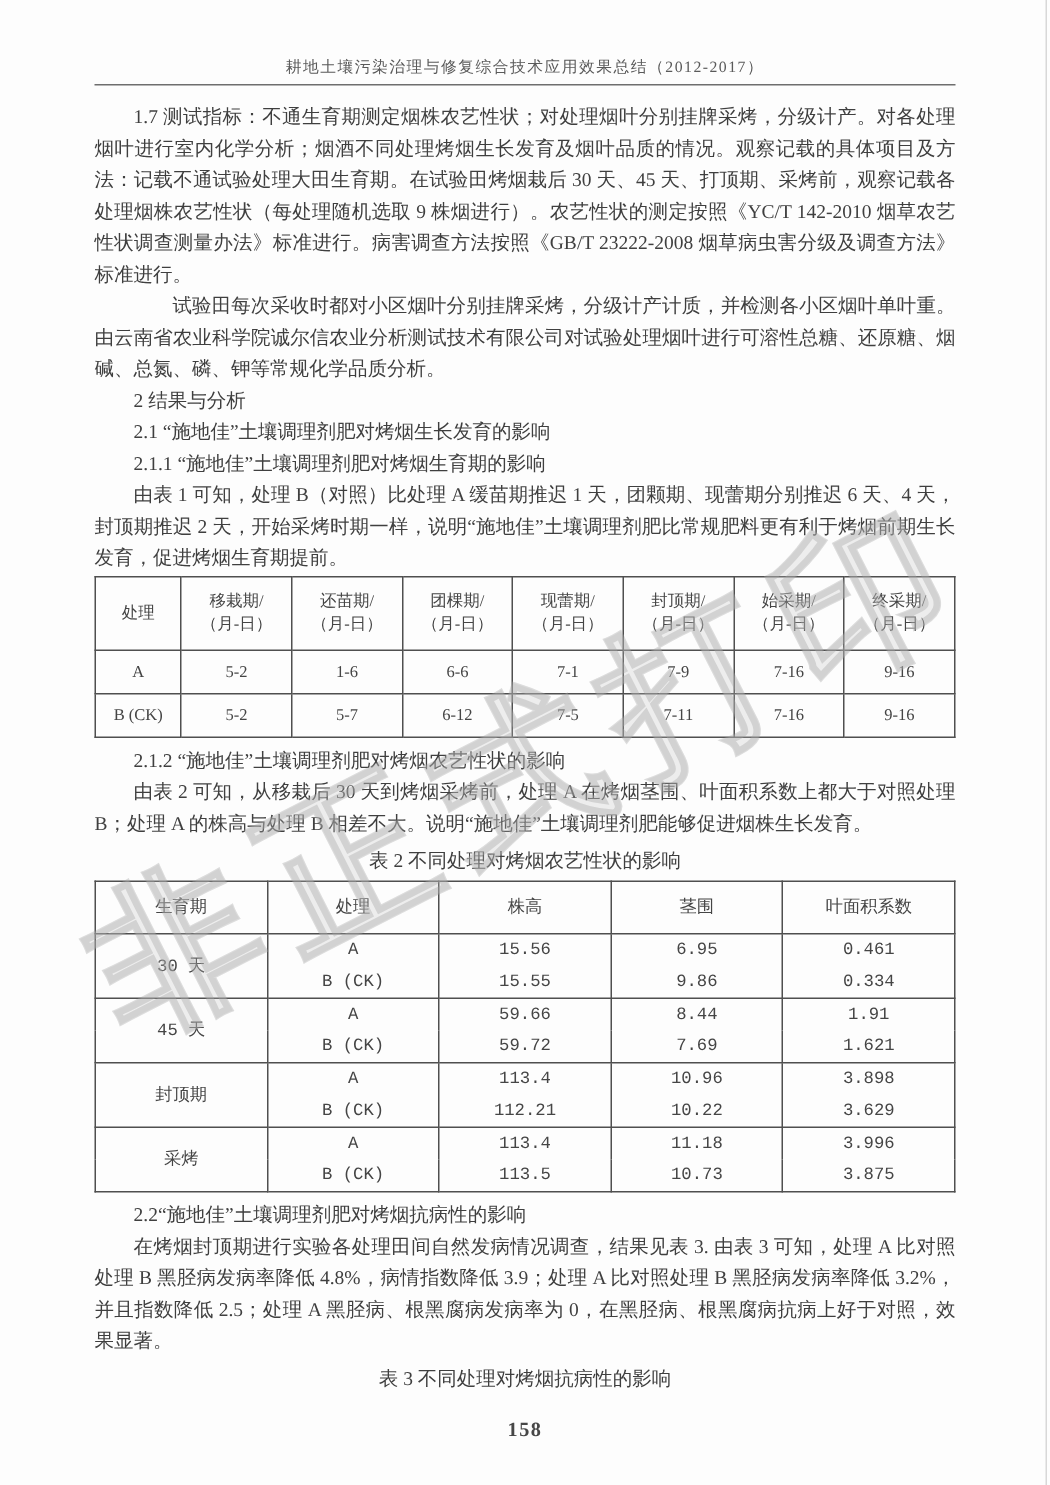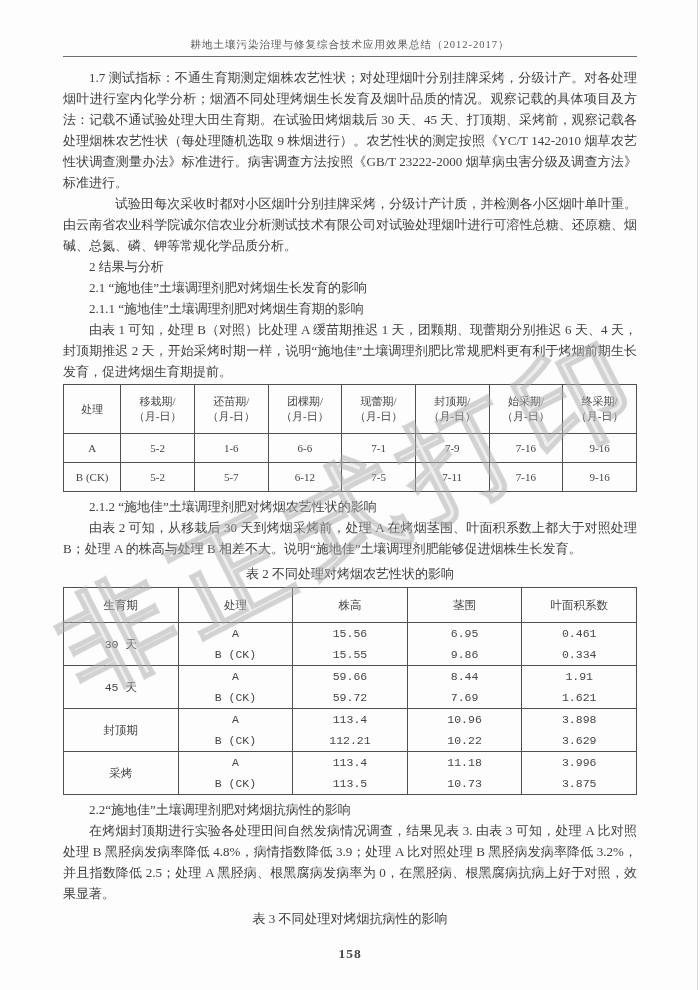--- a/index.html
+++ b/index.html
@@ -112,21 +112,21 @@
 
 <div class="page">
 
   <div class="page-header">
     <div class="header-title">耕地土壤污染治理与修复综合技术应用效果总结（2012-2017）</div>
   </div>
 
   <div class="watermark">非正式打印</div>
 
   <div class="content">
-      <p class="paragraph">1.7 测试指标：不通生育期测定烟株农艺性状；对处理烟叶分别挂牌采烤，分级计产。对各处理烟叶进行室内化学分析；烟酒不同处理烤烟生长发育及烟叶品质的情况。观察记载的具体项目及方法：记载不通试验处理大田生育期。在试验田烤烟栽后 30 天、45 天、打顶期、采烤前，观察记载各处理烟株农艺性状（每处理随机选取 9 株烟进行）。农艺性状的测定按照《YC/T 142-2010 烟草农艺性状调查测量办法》标准进行。病害调查方法按照《GB/T 23222-2000 烟草病虫害分级及调查方法》标准进行。</p>
+      <p class="paragraph">1.7 测试指标：不通生育期测定烟株农艺性状；对处理烟叶分别挂牌采烤，分级计产。对各处理烟叶进行室内化学分析；烟酒不同处理烤烟生长发育及烟叶品质的情况。观察记载的具体项目及方法：记载不通试验处理大田生育期。在试验田烤烟栽后 30 天、45 天、打顶期、采烤前，观察记载各处理烟株农艺性状（每处理随机选取 9 株烟进行）。农艺性状的测定按照《YC/T 142-2010 烟草农艺性状调查测量办法》标准进行。病害调查方法按照《GB/T 23222-2008 烟草病虫害分级及调查方法》标准进行。</p>
       <p class="paragraph deep">试验田每次采收时都对小区烟叶分别挂牌采烤，分级计产计质，并检测各小区烟叶单叶重。由云南省农业科学院诚尔信农业分析测试技术有限公司对试验处理烟叶进行可溶性总糖、还原糖、烟碱、总氮、磷、钾等常规化学品质分析。</p>
       <p class="heading">2 结果与分析</p>
       <p class="heading">2.1 “施地佳”土壤调理剂肥对烤烟生长发育的影响</p>
       <p class="heading">2.1.1 “施地佳”土壤调理剂肥对烤烟生育期的影响</p>
       <p class="paragraph">由表 1 可知，处理 B（对照）比处理 A 缓苗期推迟 1 天，团颗期、现蕾期分别推迟 6 天、4 天，封顶期推迟 2 天，开始采烤时期一样，说明“施地佳”土壤调理剂肥比常规肥料更有利于烤烟前期生长发育，促进烤烟生育期提前。</p>
       <table class="tbl1">
         <colgroup>
           <col style="width: 10%;">
           <col style="width: 12.8571%;">
           <col style="width: 12.8571%;">

